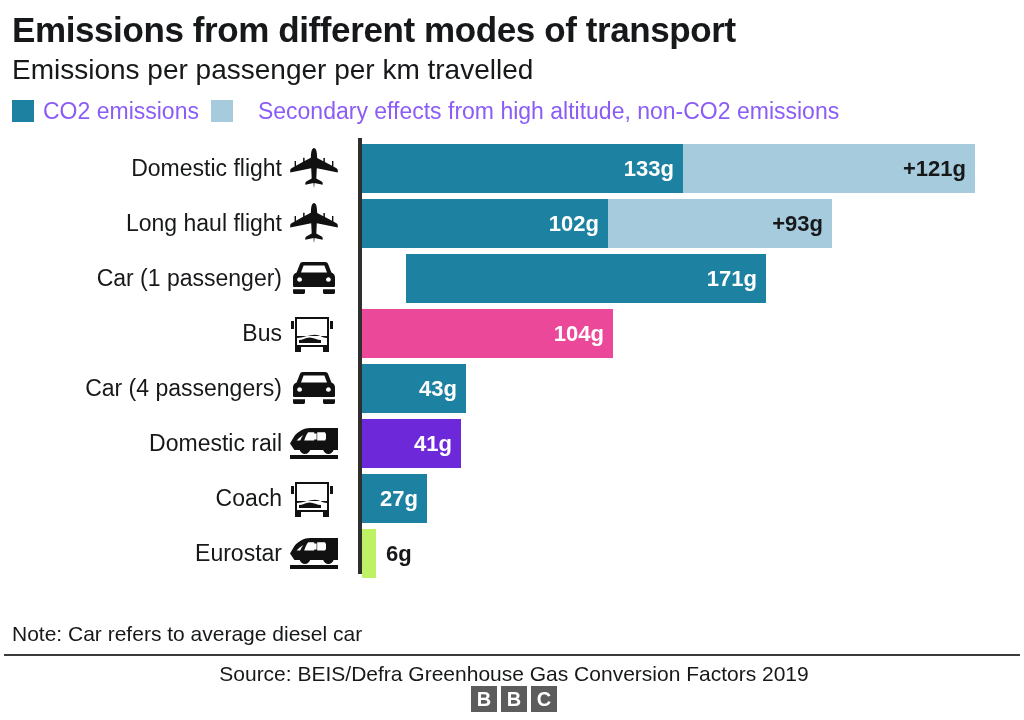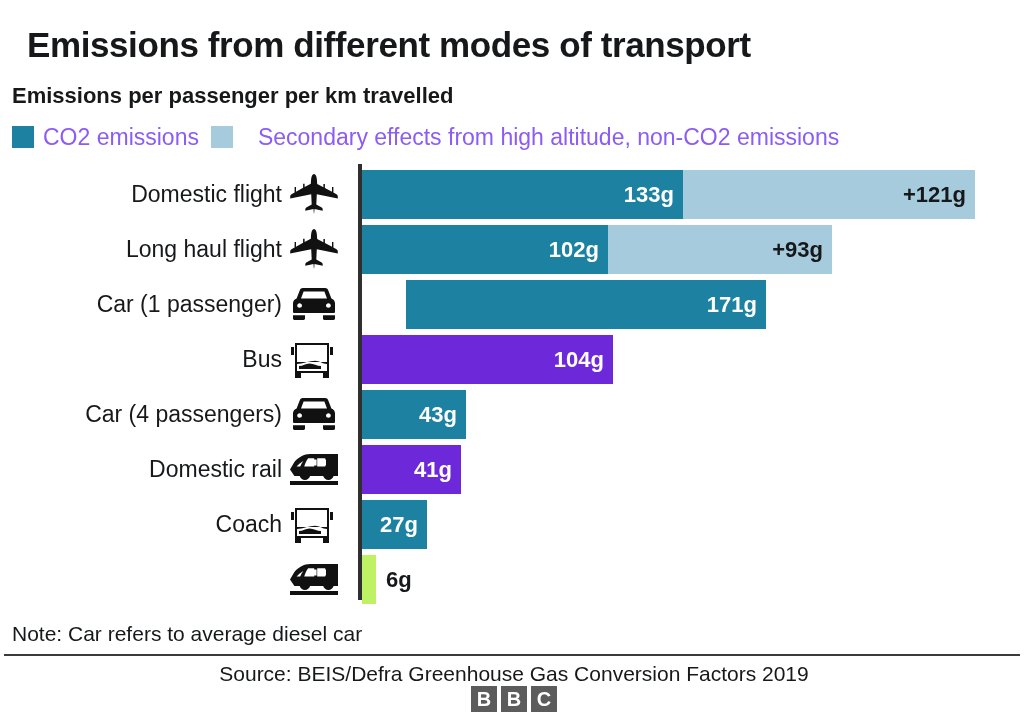--- a/index.html
+++ b/index.html
@@ -26,26 +26,26 @@
   
   .header {
     padding: 10px 12px 0 12px;
   }
   .chart-title {
     font-size: 35px;
     font-weight: bold;
     line-height: 40px;
     letter-spacing: -0.4px;
     color: #16181a;
-    margin: 15px;
+    margin: 0;
     white-space: nowrap;
   }
   .chart-subtitle {
-    font-size: 22px;
-    font-weight: bold;
+    font-size: 28px;
+    font-weight: normal;
     line-height: 32px;
     color: #16181a;
     margin: 4px 0 0 0;
     white-space: nowrap;
   }
 
   
   .legend {
     display: flex;
     align-items: center;
@@ -270,21 +270,21 @@
         <div class="row">
           <div class="row-label">Bus</div>
           <div class="row-icon">
             <svg width="46" height="42" viewBox="0 0 46 42">
               <path fill="#111" d="M4 4h34v30H4V4zm-4 4h3v8H0V8zm39 0h3v8h-3V8zM6 6v17h30V6H6zm0 19v7h30v-7c-4.5 0-7.5-3.2-12-3.2S10.5 25 6 25zM4 34h6v5H4v-5zm28 0h6v5h-6v-5z"></path>
               <path fill="#fff" d="M8 8h26v13H8z"></path>
               <path fill="#111" d="M8 27c4-0 6.5-2.6 10.5-2.6S26 27 30 27v3H8v-3z"></path>
             </svg>
           </div>
           <div class="bars">
-            <div class="seg" style="width: 251px; background: #6d28d9;">
+            <div class="seg" style="width: 251px; background: #ec4899;">
               <span class="seg-value inside-light">104g</span>
             </div>
           </div>
         </div>
         <div class="row">
           <div class="row-label">Car (4 passengers)</div>
           <div class="row-icon">
             <svg width="48" height="34" viewBox="0 0 48 34">
               <path fill="#111" d="M9.8 2.2C10.3.9 11.5 0 12.9 0h22.2c1.4 0 2.6.9 3.1 2.2l3.2 8.3c2.1.6 3.6 2.5 3.6 4.8v8.4c0 .8-.6 1.4-1.4 1.4H4.4c-.8 0-1.4-.6-1.4-1.4v-8.4c0-2.3 1.5-4.2 3.6-4.8l3.2-8.3zM13.6 3.4l-2.6 7.1h26l-2.6-7.1H13.6zM9.6 15.2c-1.3 0-2.4 1-2.4 2.3s1.1 2.3 2.4 2.3 2.4-1 2.4-2.3-1.1-2.3-2.4-2.3zm28.8 0c-1.3 0-2.4 1-2.4 2.3s1.1 2.3 2.4 2.3 2.4-1 2.4-2.3-1.1-2.3-2.4-2.3zM3 27.2h12v3.4c0 .8-.6 1.4-1.4 1.4H4.4c-.8 0-1.4-.6-1.4-1.4v-3.4zm30 0h12v3.4c0 .8-.6 1.4-1.4 1.4h-9.2c-.8 0-1.4-.6-1.4-1.4v-3.4z"></path>
             </svg>
@@ -318,20 +318,21 @@
               <path fill="#111" d="M8 27c4-0 6.5-2.6 10.5-2.6S26 27 30 27v3H8v-3z"></path>
             </svg>
           </div>
           <div class="bars">
             <div class="seg" style="width: 65px; background: rgb(29, 129, 162);">
               <span class="seg-value inside-light">27g</span>
             </div>
           </div>
         </div>
         <div class="row">
+          <div class="row-label">Eurostar</div>
           <div class="row-icon">
             <svg width="48" height="38" viewBox="0 0 48 38">
               <path fill="#111" d="M20 3C14 3 8.4 6.4 4.4 11L0 18.4l4.4 6.6h5.3c.6 2.3 2.7 4 5.2 4s4.6-1.7 5.2-4h13.1c.6 2.3 2.7 4 5.2 4s4.6-1.7 5.2-4H48V3H20zm-1.8 4.2h6v8.4h-10c1-3.4 2.2-6.2 4-8.4zm9 0h8v8.4h-8V7.2zM13.4 10c-1.3 1.6-2.4 3.5-3.2 5.6H6.6c1.9-2.3 4.2-4.2 6.8-5.6zM0 30h48v4H0v-4z"></path>
               <path fill="#fff" d="M22 8.6h4.6v6H22zM30.4 8.6H36v6h-5.6z"></path>
             </svg>
           </div>
           <div class="bars">
             <div class="seg" style="width: 14px; background: #bef264;">
               <span class="seg-value outside">6g</span>
             </div>

